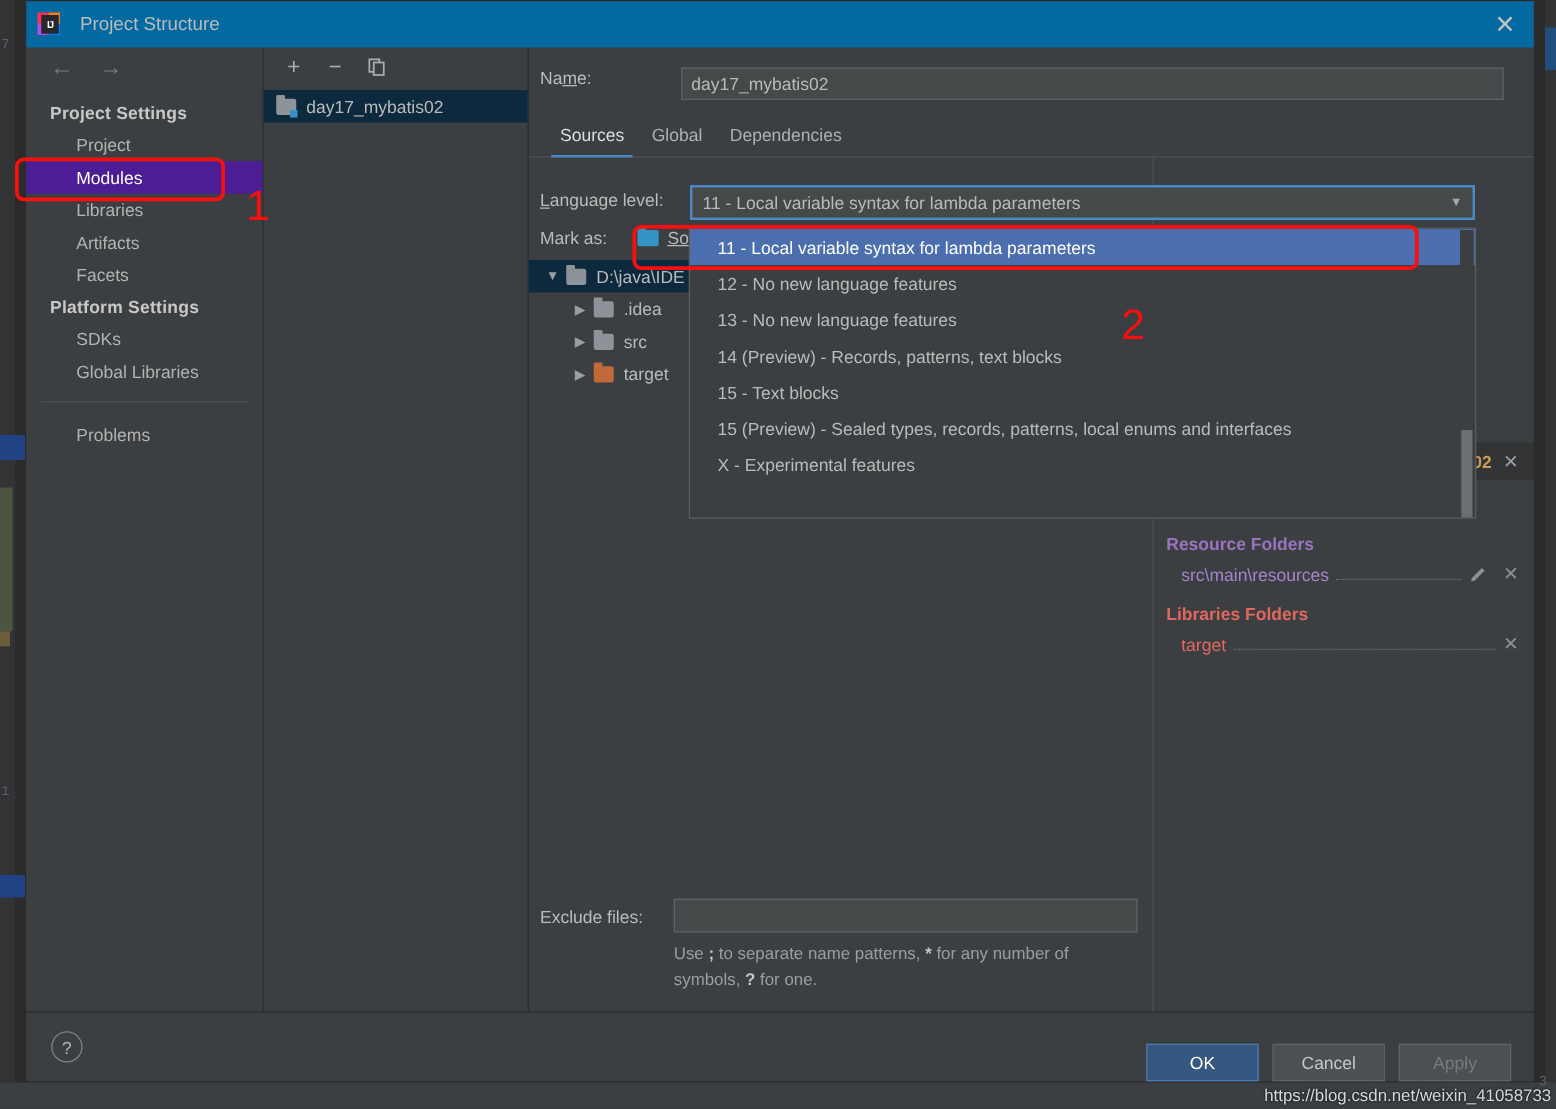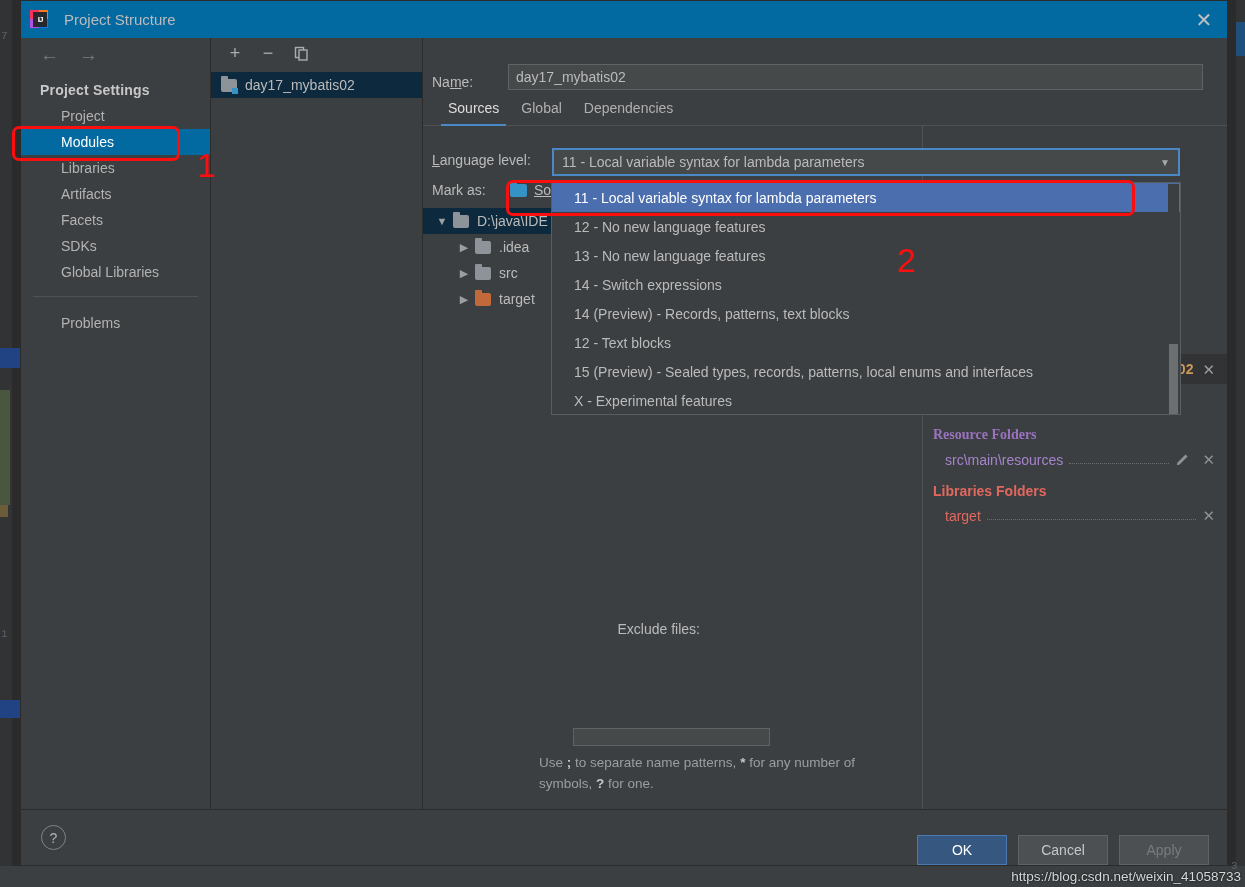--- a/index.html
+++ b/index.html
@@ -75,21 +75,21 @@
   .nav-arrow { color: #7a7d80; font-size: 19px; cursor: pointer; line-height: 1; }
   #sidebar-list { padding-top: 7px; position: relative; }
   .side-group {
     font-size: 14px; font-weight: bold; color: #c8c8c8;
     padding: 4px 0 5px 19px; letter-spacing: .2px;
   }
   .side-item {
     font-size: 14px; color: #b3b3b3;
     padding: 5px 0 5px 40px; cursor: pointer;
   }
-  .side-item.selected { background: #0369a1; color: #ffffff; }
+  .side-item.selected { background: #4c1d95; color: #ffffff; }
   #side-divider { height: 1px; background: #4e5254; margin: 11px 12px 0 12px; }
   #sidebar-spacer { height: 13px; }
 
   
   #module-pane {
     width: 212px; flex: 0 0 212px;
     background: #3c3f41;
     border-right: 1px solid #2b2b2b;
     display: flex; flex-direction: column;
   }
@@ -105,23 +105,23 @@
   .mod-folder { position: relative; width: 16px; height: 13px; flex: 0 0 16px; }
   .mod-folder .f-body { position: absolute; inset: 0; background: #8d9399; border-radius: 1px 2px 2px 2px; }
   .mod-folder .f-tab  { position: absolute; left: 0; top: -3px; width: 7px; height: 4px;
                         background: #8d9399; border-radius: 1px 1px 0 0; }
   .mod-folder .f-dot  { position: absolute; right: -1px; bottom: -2px; width: 6px; height: 6px; background: #3592c4; }
 
   
   #main-pane { flex: 1; display: flex; flex-direction: column; min-width: 0; position: relative; }
 
   #name-row {
-    display: flex; align-items: flex-end;
+    display: flex; align-items: flex-start;
     padding: 16px 24px 0 9px;
-    height: 52px; flex: 0 0 52px;
+    height: 52px; flex: 0 0 52px; gap: 37px;
   }
   #name-label { font-size: 14px; color: #bbbbbb; width: 76px; flex: 0 0 76px; }
   #name-label u { text-decoration: underline; }
   #name-input {
     flex: 1; height: 26px;
     background: #45494a; border: 1px solid #5e6366;
     color: #bbbbbb; font-size: 14px; padding: 0 7px;
     font-family: "Liberation Sans", sans-serif;
   }
 
@@ -170,21 +170,21 @@
   .tree-row { height: 26px; display: flex; align-items: center; font-size: 14px; color: #bbbbbb; cursor: pointer; }
   .tree-row.selected { background: #0d293e; }
   .tw { width: 22px; flex: 0 0 22px; text-align: center; color: #9b9fa3; font-size: 11px; }
   .tree-folder { position: relative; width: 16px; height: 13px; margin-right: 8px; flex: 0 0 16px; }
   .tree-folder .f-body { position: absolute; inset: 0; background: #8d9399; border-radius: 1px 2px 2px 2px; }
   .tree-folder .f-tab  { position: absolute; left: 0; top: -3px; width: 7px; height: 4px;
                          background: #8d9399; border-radius: 1px 1px 0 0; }
   .tree-folder.orange .f-body, .tree-folder.orange .f-tab { background: #c1693a; }
 
   #exclude-block { margin-top: auto; padding: 0 12px 14px 9px; }
-  #exclude-row { display: flex; align-items: center; flex-direction: column; }
+  #exclude-row { display: flex; align-items: center; }
   #exclude-label { font-size: 14px; color: #bbbbbb; width: 107px; flex: 0 0 107px; }
   #exclude-input {
     flex: 1; height: 27px; background: #45494a; border: 1px solid #5e6366;
     color: #bbbbbb; font-size: 14px; padding: 0 7px;
     font-family: "Liberation Sans", sans-serif;
   }
   #exclude-hint { margin: 7px 0 0 107px; font-size: 13.5px; color: #9a9ea2; line-height: 1.55; max-width: 395px; }
   #exclude-hint b { color: #c4c8cc; }
 
   
@@ -193,21 +193,21 @@
     height: 30px; flex: 0 0 30px; background: #313335;
     display: flex; align-items: center; justify-content: flex-end;
     gap: 9px; padding: 0 12px 0 10px; margin-top: 228px;
   }
   #rp-title { font-size: 14px; font-weight: bold; color: #cc9a58; white-space: nowrap; overflow: hidden; }
   .rp-x { color: #9a9ea2; font-size: 15px; cursor: pointer; line-height: 1; }
   #rp-list { padding-top: 6px; }
   .rp-group {
     font-size: 14px; font-weight: bold; padding: 10px 0 3px 10px;
   }
-  .rp-group.res  { color: #9a73c0; font-family: Liberation Serif, serif; }
+  .rp-group.res  { color: #9a73c0; }
   .rp-group.exc  { color: #e2685f; }
   .rp-item {
     display: flex; align-items: center; height: 27px; padding-left: 22px; padding-right: 12px;
     font-size: 14px;
   }
   .rp-item .nm { white-space: nowrap; }
   .rp-item.src  .nm { color: #6e92cf; }
   .rp-item.res  .nm { color: #a684cd; }
   .rp-item.exc  .nm { color: #e2685f; }
   .rp-dots { flex: 1; border-bottom: 1px dotted #6a6e72; margin: 0 6px 4px 6px; height: 12px; }
@@ -313,20 +313,21 @@
         <span class="nav-arrow">←</span>
         <span class="nav-arrow">→</span>
       </div>
       <div id="sidebar-list">
         <div class="side-group">Project Settings</div>
         <div class="side-item">Project</div>
         <div class="side-item selected">Modules</div>
         <div class="side-item">Libraries</div>
         <div class="side-item">Artifacts</div>
         <div class="side-item">Facets</div>
+        <div class="side-group">Platform Settings</div>
         <div class="side-item">SDKs</div>
         <div class="side-item">Global Libraries</div>
         <div id="side-divider"></div>
         <div id="sidebar-spacer"></div>
         <div class="side-item">Problems</div>
       </div>
     </div>
 
     <div id="module-pane">
       <div id="module-toolbar">
@@ -473,23 +474,22 @@
 
   <div id="lang-combo">
     <span>11 - Local variable syntax for lambda parameters</span>
     <span class="caret">▼</span>
   </div>
 
   <div id="dropdown">
     <div class="dd-item selected">11 - Local variable syntax for lambda parameters</div>
     <div class="dd-item">12 - No new language features</div>
     <div class="dd-item">13 - No new language features</div>
-    <div class="dd-item">14 - Switch expressions</div>
     <div class="dd-item">14 (Preview) - Records, patterns, text blocks</div>
-    <div class="dd-item">12 - Text blocks</div>
+    <div class="dd-item">15 - Text blocks</div>
     <div class="dd-item">15 (Preview) - Sealed types, records, patterns, local enums and interfaces</div>
     <div class="dd-item">X - Experimental features</div>
     <div id="dd-scrollbar">
       <div id="dd-thumb"></div>
     </div>
   </div>
 </div>
 
 <div class="annot-box" id="annot-box-modules"></div>
 <div class="annot-box" id="annot-box-dd"></div>

